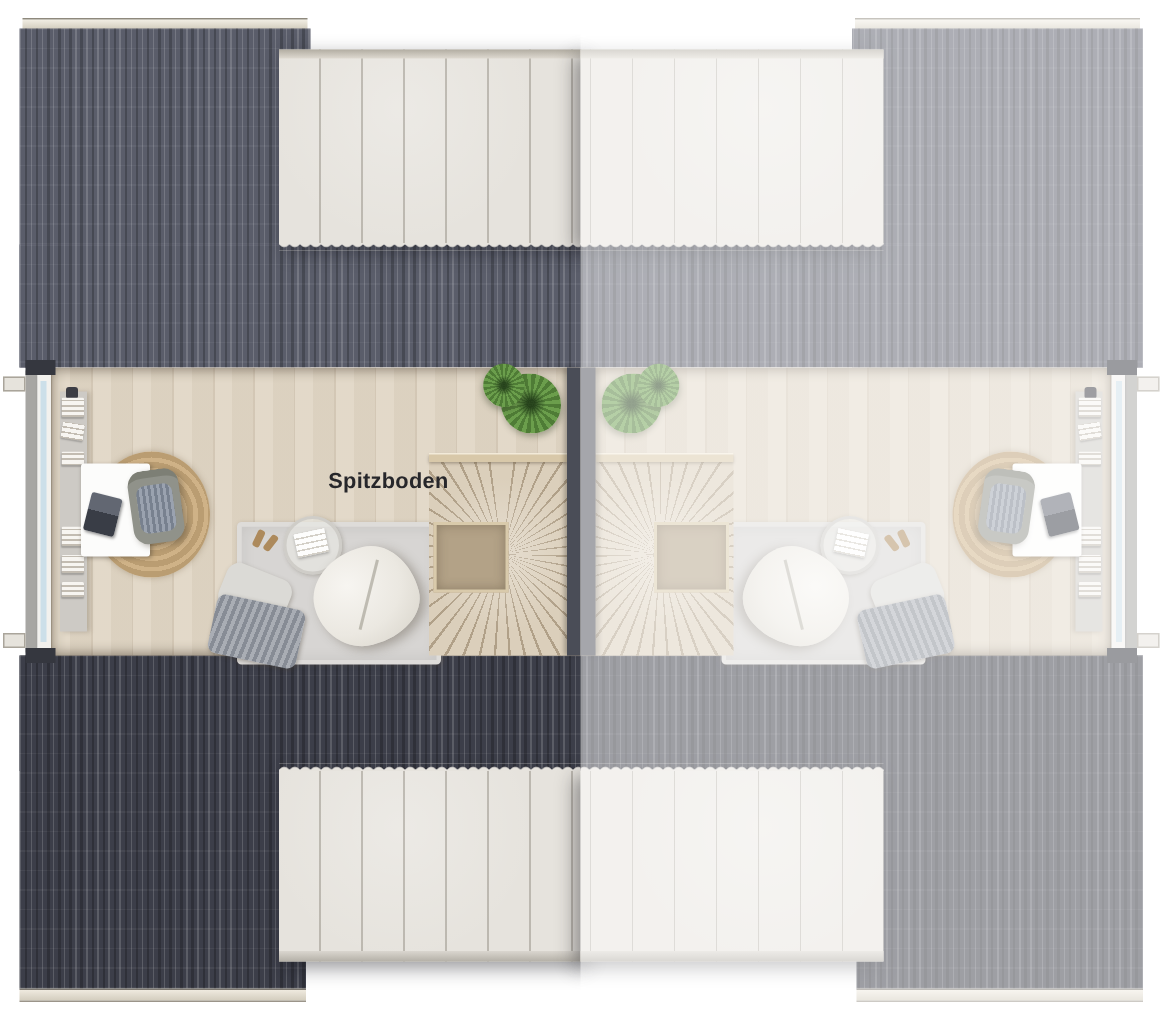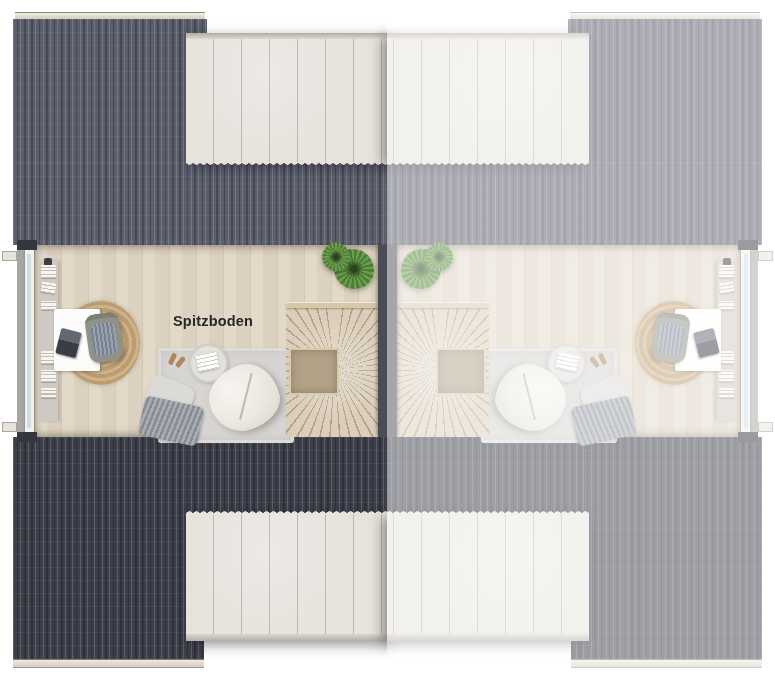--- a/index.html
+++ b/index.html
@@ -85,21 +85,21 @@
     box-shadow:1px 1px 3px rgba(60,55,45,.4);}
   .laptop{position:absolute;left:45px;top:85px;width:21px;height:26px;transform:rotate(14deg);
     background:linear-gradient(180deg,#626772 0 45%, #393d46 45% 100%);border-radius:2px;
     box-shadow:1px 1px 2px rgba(0,0,0,.4);}
   .office-chair{position:absolute;left:74px;top:68px;width:34px;height:44px;transform:rotate(-8deg);
     background:#90928a;border-radius:10px;box-shadow:2px 2px 4px rgba(70,62,50,.4);
     border-top:5px solid #7d7f75;}
   .chair-cushion{position:absolute;left:5px;top:5px;right:5px;bottom:7px;border-radius:6px;
     background:repeating-linear-gradient(90deg, #78818f 0 2px, #9aa2af 2px 4px);}
 
-  .room-label{position:absolute;left:160px;top:68px;width:126px;text-align:left;
+  .room-label{position:absolute;left:160px;top:68px;width:126px;text-align:right;
     font-size:14.5px;font-weight:600;letter-spacing:.2px;color:var(--label-text,#27272b);}
 
   .area-rug{position:absolute;left:145px;top:103px;width:130px;height:89px;
     background:var(--rug-gray,#d7d5d3);border:3px solid #dedcd9;border-radius:3px;
     box-shadow:inset 0 0 10px rgba(0,0,0,.08), 1px 1px 3px rgba(90,80,65,.25);}
   .slipper{position:absolute;width:5px;height:12px;background:#ad8a5c;border-radius:2px;}
   .slipper--one{left:157px;top:108px;transform:rotate(25deg);}
   .slipper--two{left:165px;top:111px;transform:rotate(38deg);}
   .side-table{position:absolute;left:176px;top:99px;width:35px;height:35px;border-radius:50%;
     background:rgba(233,232,228,.62);border:2px solid #cfcdc8;box-shadow:1px 1px 3px rgba(90,82,66,.3);}

